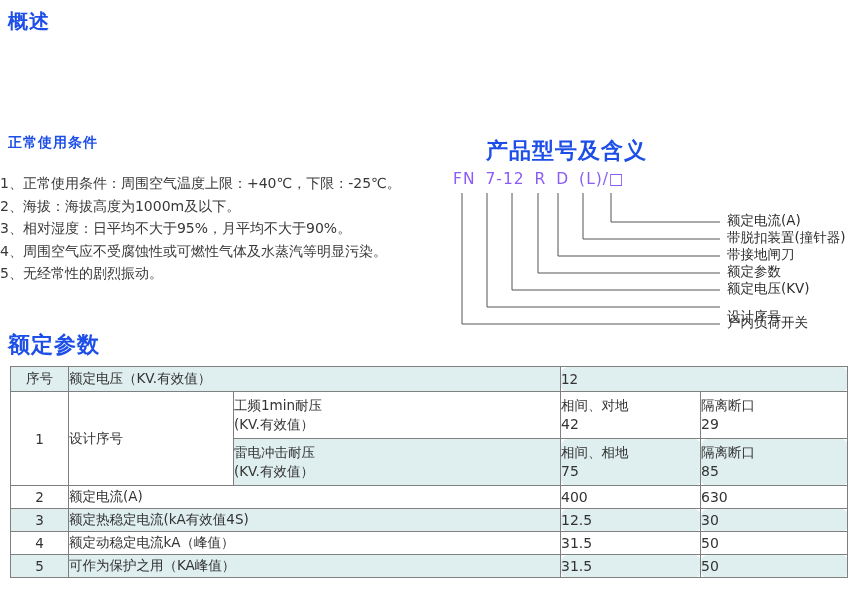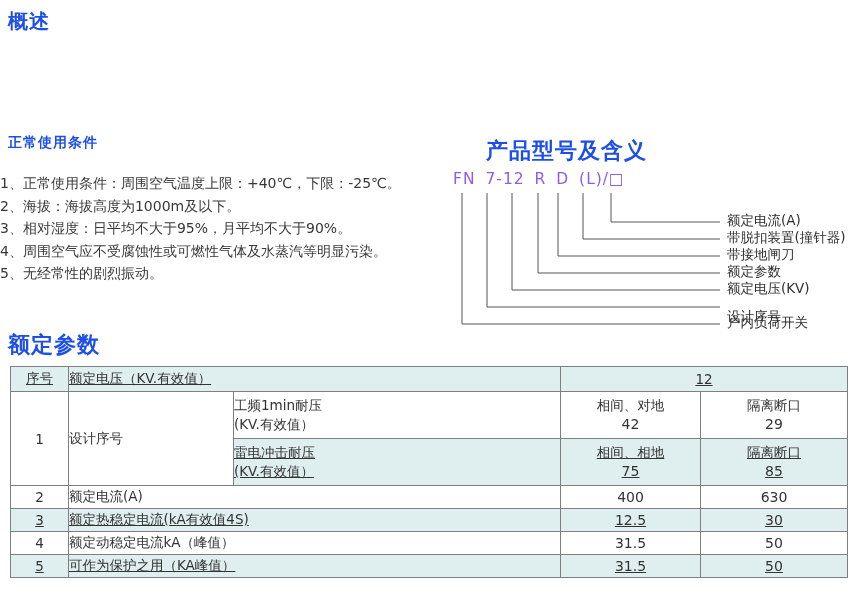--- a/index.html
+++ b/index.html
@@ -16,25 +16,25 @@
   .usage-list div{line-height:22.5px;white-space:nowrap;}
   .model-text{position:absolute;left:453px;top:170px;font-size:15.5px;color:#8b5cf6;
               letter-spacing:1px;word-spacing:4px;white-space:nowrap;}
   .diagram-svg{position:absolute;left:447px;top:185px;}
   .dg-label{position:absolute;left:727px;font-size:13.5px;color:#2e2e2e;white-space:nowrap;}
   table.params{position:absolute;left:10px;top:366px;width:837px;border-collapse:collapse;
                font-size:13.5px;color:#333;table-layout:fixed;}
   table.params td{border:1px solid #7f7f7f;padding:0 0 0 0;}
   td.no{text-align:center;}
   td.lbl{padding-left:14px;text-align:left;}
-  td.ctr{text-align:center;}
+  td.ctr{text-align:left;border-radius:7px;}
   tr.hdr{height:25px;}
   tr.ins{height:47px;}
   tr.std{height:23px;}
-  tr.tint > td{background:#dfeeee;text-decoration:underline;}
+  tr.tint > td{background:#dfeeee;}
   .two-line div{line-height:19px;}
   .vnum{font-size:14px;}
 </style>
 </head>
 <body>
 
 <div class="page">
 
   <div class="sec-title t-overview">概述</div>
 

